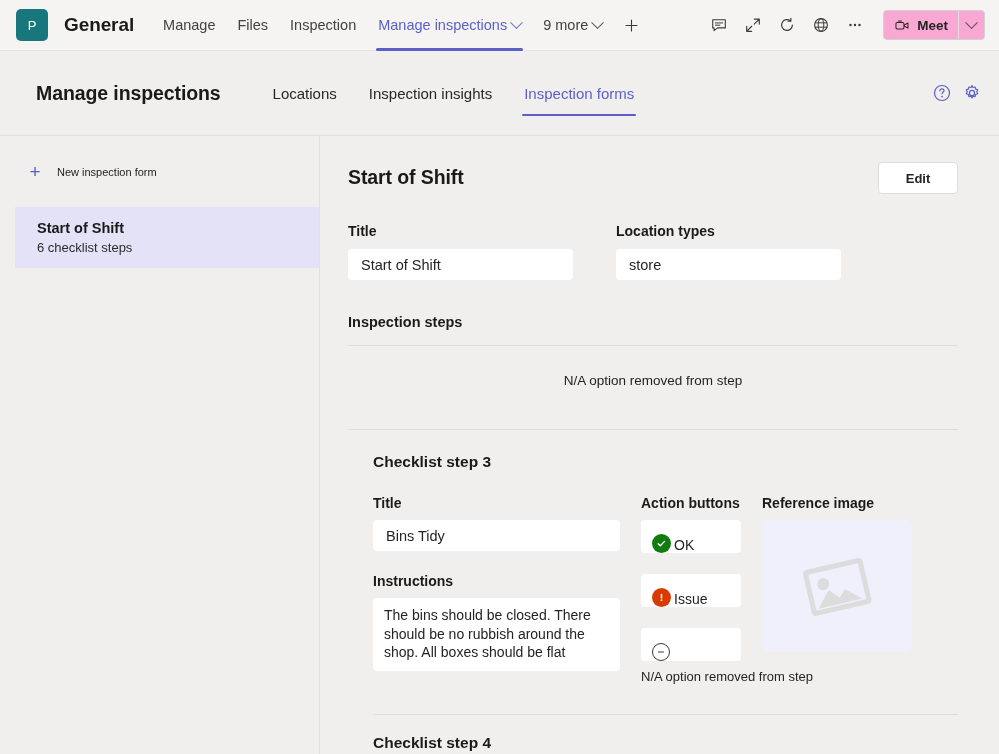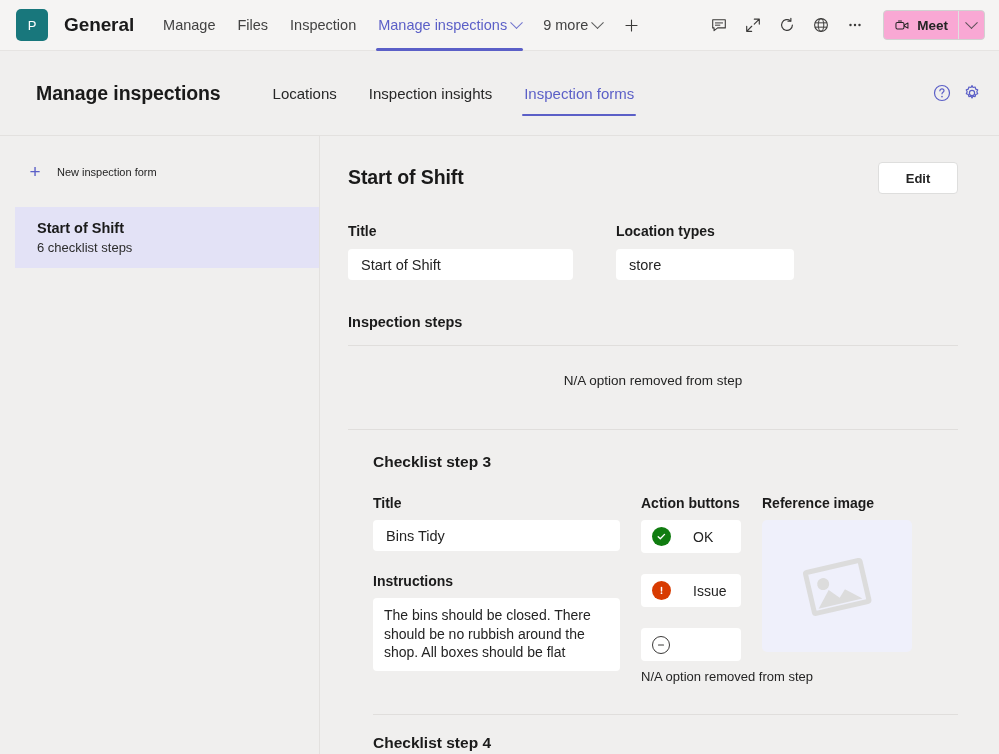--- a/index.html
+++ b/index.html
@@ -260,21 +260,21 @@
     background: #fff;
     border: none;
     border-radius: 4px;
     height: 31px;
     display: flex; align-items: center;
     padding: 0 13px;
     font-size: 14.5px;
     color: #242424;
   }
   .f-title { width: 225px; }
-  .f-loc { width: 178px; }
+  .f-loc { width: 225px; }
 
   .section-label {
     font-size: 14.5px;
     font-weight: bold;
     color: #1b1b1b;
     margin-top: 34px;
   }
   .hr {
     height: 1px;
     background: #e0dedc;
@@ -317,22 +317,22 @@
     color: #1b1b1b;
     margin-bottom: 9px;
   }
   .spacer-22 { height: 22px; }
 
   .act-btn {
     background: #fff;
     border-radius: 4px;
     height: 33px;
     display: flex;
-    align-items: center;
-    gap: 22px;
+    align-items: flex-end;
+    gap: 3px;
     padding: 0 11px;
     margin-bottom: 21px;
     cursor: pointer;
   }
   .act-label { font-size: 14px; color: #242424; }
   .badge {
     width: 19px; height: 19px;
     border-radius: 50%;
     display: flex; align-items: center; justify-content: center;
     flex: 0 0 auto;

